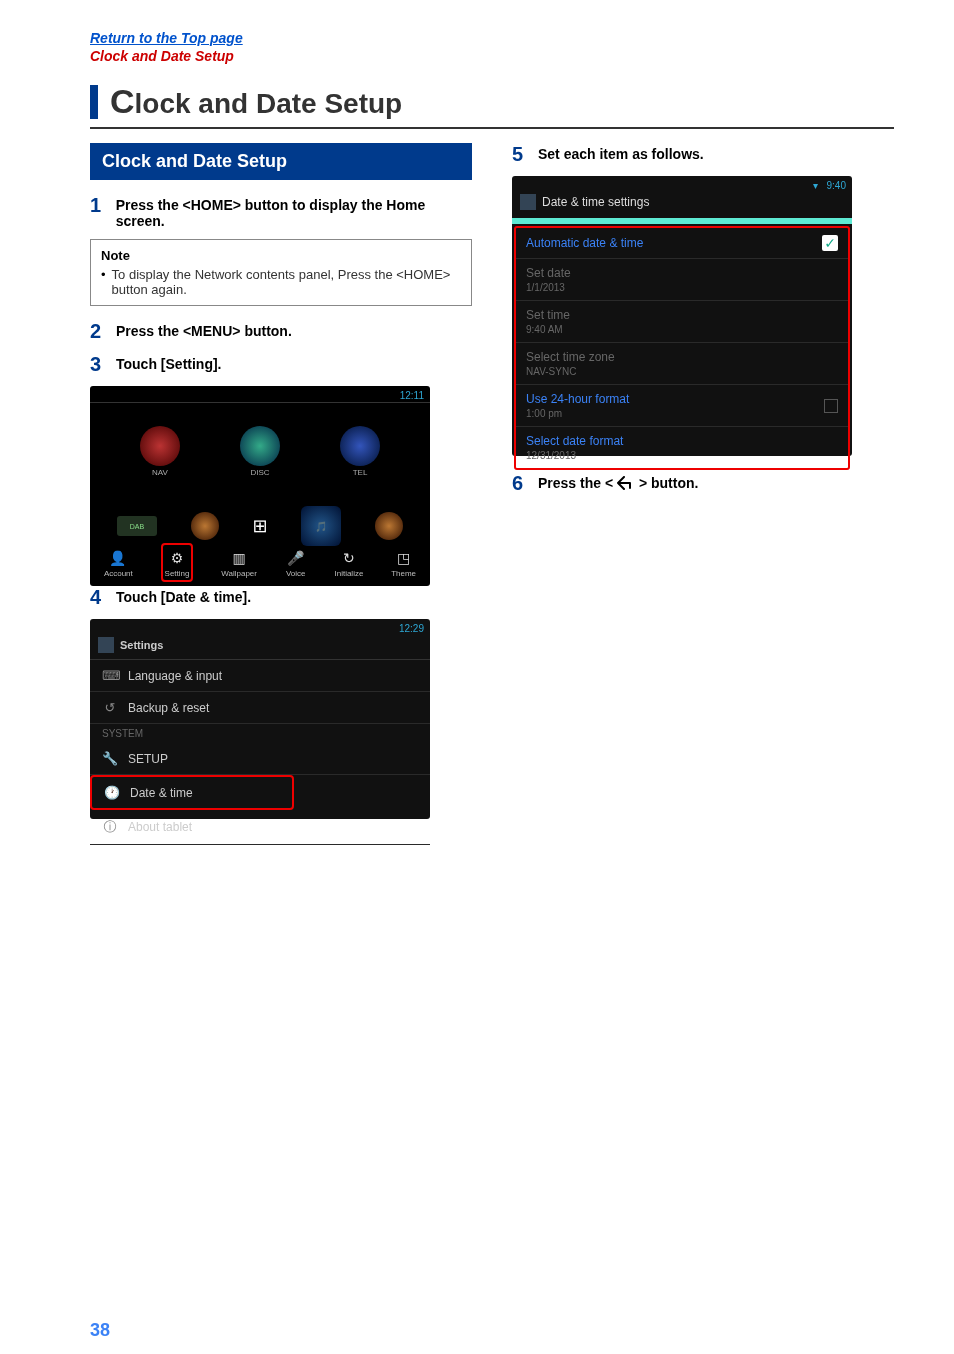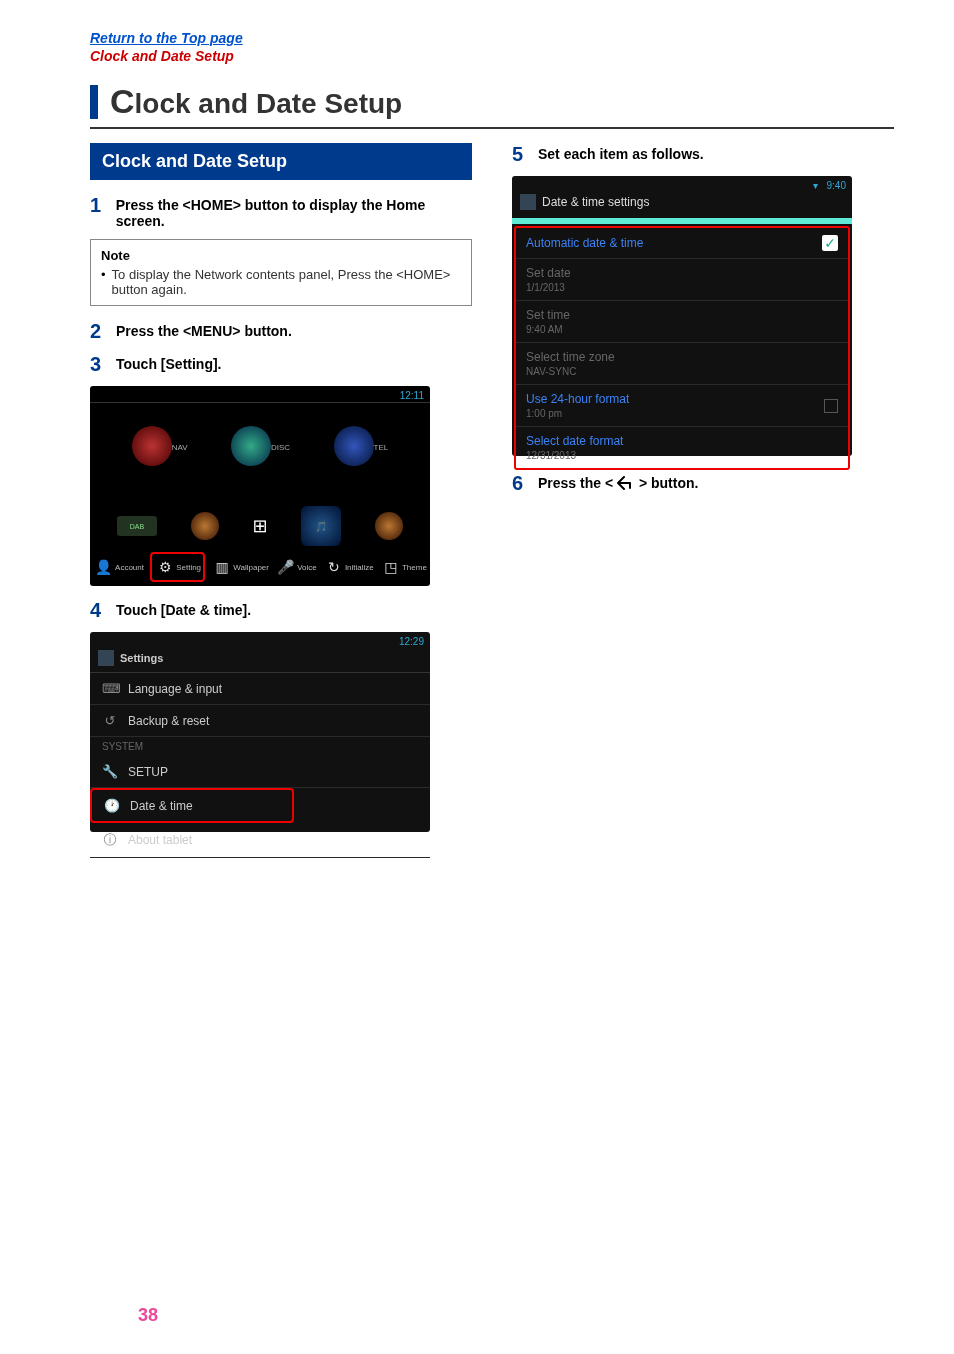--- a/index.html
+++ b/index.html
@@ -16,33 +16,33 @@
   .col { flex: 1; }
   .section-bar { background: #003a8c; color: #fff; font-weight: bold; font-size: 18px; padding: 8px 12px; margin-bottom: 14px; }
   .step { display: flex; align-items: flex-start; margin-bottom: 10px; }
   .step-num { font-size: 20px; font-weight: bold; color: #003a8c; width: 20px; margin-right: 6px; }
   .step-text { font-size: 14px; font-weight: bold; color: #000; padding-top: 3px; }
   .note-box { border: 1px solid #888; padding: 8px 10px; margin: 8px 0 14px 0; font-size: 13px; }
   .note-title { font-weight: bold; margin-bottom: 4px; }
   .note-bullet { display: flex; }
   .note-bullet .dot { margin-right: 6px; }
   .note-text { color: #333; font-weight: normal; }
-  .screenshot1 { background: #000; width: 340px; height: 200px; position: relative; border-radius: 3px; margin-bottom: 13px; font-size: 10px; color: #bbb; }
+  .screenshot1 { background: #000; width: 340px; height: 200px; position: relative; border-radius: 3px; margin-bottom: 0; font-size: 10px; color: #bbb; }
   .ss1-time { position: absolute; top: 4px; right: 6px; color: #2ea7d4; font-size: 10px; }
   .ss1-bar1 { position: absolute; top: 16px; left: 0; right: 0; border-top: 1px solid #333; }
   .ss1-row { position: absolute; display: flex; justify-content: space-around; align-items: center; width: 100%; }
   .ss1-row.icons { top: 40px; padding: 0 20px; }
   .ss1-row.icons2 { top: 120px; padding: 0 10px; }
   .ss1-row.bottom { bottom: 4px; font-size: 8px; }
   .ss1-icon { width: 40px; height: 40px; border-radius: 50%; display: flex; align-items: center; justify-content: center; background: radial-gradient(circle,#334,#001); }
   .nav-icon { background: radial-gradient(circle,#b33,#400); }
   .disc-icon { background: radial-gradient(circle,#3a8,#024); }
   .tel-icon { background: radial-gradient(circle,#35b,#013); }
   .ss1-label { font-size: 8px; color: #aaa; text-align: center; margin-top: 2px; }
-  .ss1-cell { display: flex; flex-direction: row; align-items: center; }
+  .ss1-cell { display: flex; flex-direction: column; align-items: center; }
   .ss1-small-icon { width: 28px; height: 28px; border-radius: 50%; background: radial-gradient(circle,#b73,#310); }
   .ss1-dab { width: 40px; height: 20px; background: #232; border-radius: 3px; font-size: 7px; color: #8d8; display: flex; align-items: center; justify-content: center; }
   .ss1-bottom-icon { width: 22px; height: 22px; display: flex; align-items: center; justify-content: center; font-size: 14px; color: #ddd; }
   .ss1-highlight { border: 2px solid #e00; border-radius: 4px; padding: 2px; }
   .ss1-grid-icon { font-size: 18px; color: #fff; }
   .ss1-movie { width: 40px; height: 40px; background: radial-gradient(circle,#258,#013); border-radius: 6px; display: flex; align-items: center; justify-content: center; color: #cbf; }
   .screenshot2 { background: #111; width: 340px; height: 200px; position: relative; border-radius: 3px; font-size: 11px; color: #ccc; }
   .ss2-time { position: absolute; top: 4px; right: 6px; color: #2ea7d4; font-size: 10px; }
   .ss2-header { display: flex; align-items: center; padding: 18px 8px 6px; border-bottom: 1px solid #333; font-weight: bold; }
   .ss2-header-icon { width: 16px; height: 16px; background: #345; margin-right: 6px; }
@@ -56,21 +56,21 @@
   .ss3-header { display: flex; align-items: center; padding: 18px 8px 8px; border-bottom: 6px solid #5eead4; }
   .ss3-header-icon { width: 16px; height: 16px; background: #345; margin-right: 6px; }
   .ss3-body { border: 2px solid #e00; border-radius: 3px; margin: 2px; }
   .ss3-row { padding: 7px 10px; border-bottom: 1px solid #2a2a2a; display: flex; justify-content: space-between; align-items: center; }
   .ss3-row .label { color: #3b82f6; }
   .ss3-row .sub { color: #666; font-size: 10px; margin-top: 2px; }
   .ss3-row.disabled .label { color: #666; }
   .ss3-check { color: #1a8; font-size: 14px; background: #fff; width: 16px; height: 16px; display: flex; align-items: center; justify-content: center; border-radius: 2px; }
   .ss3-box { width: 14px; height: 14px; border: 1px solid #555; }
   .back-arrow { display: inline-block; font-size: 14px; font-weight: bold; vertical-align: middle; }
-  .page-num { position: absolute; bottom: 28px; left: 90px; font-size: 18px; font-weight: bold; color: #ec4899; margin-left: 48px; }
+  .page-num { position: absolute; bottom: 13px; left: 90px; font-size: 18px; font-weight: bold; color: #3b82f6; }
 </style>
 </head>
 <body>
 
 <div class="page">
 
   <div class="top-link">Return to the Top page</div>
   <div class="breadcrumb">Clock and Date Setup</div>
 
   <div class="main-heading-wrap">

